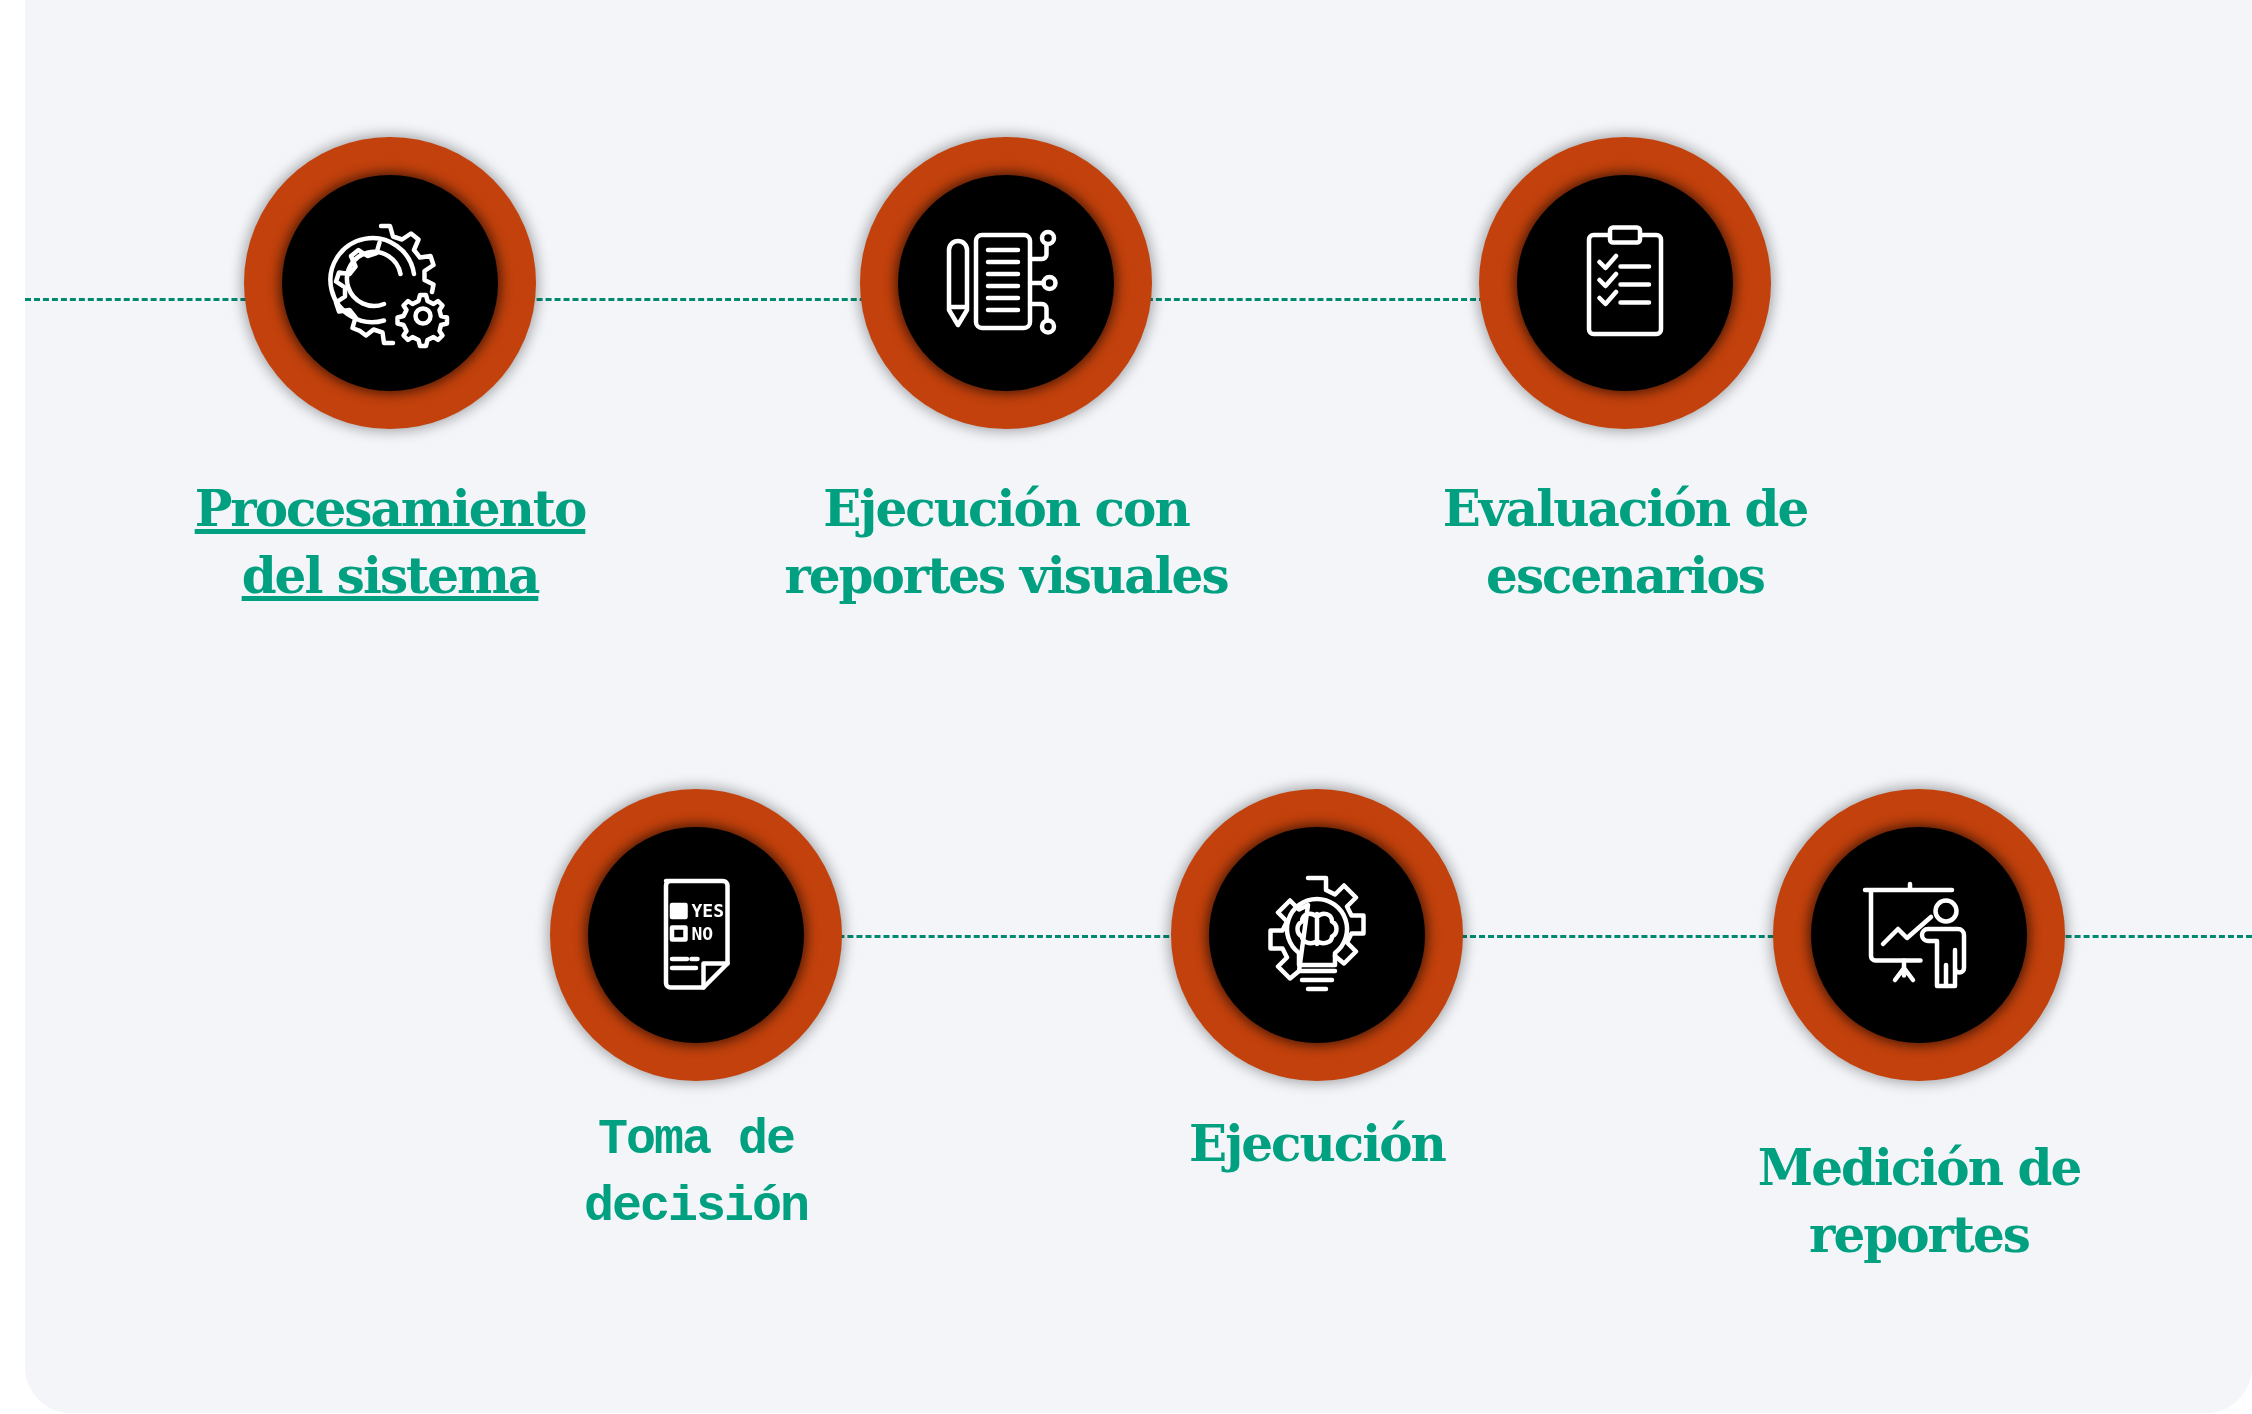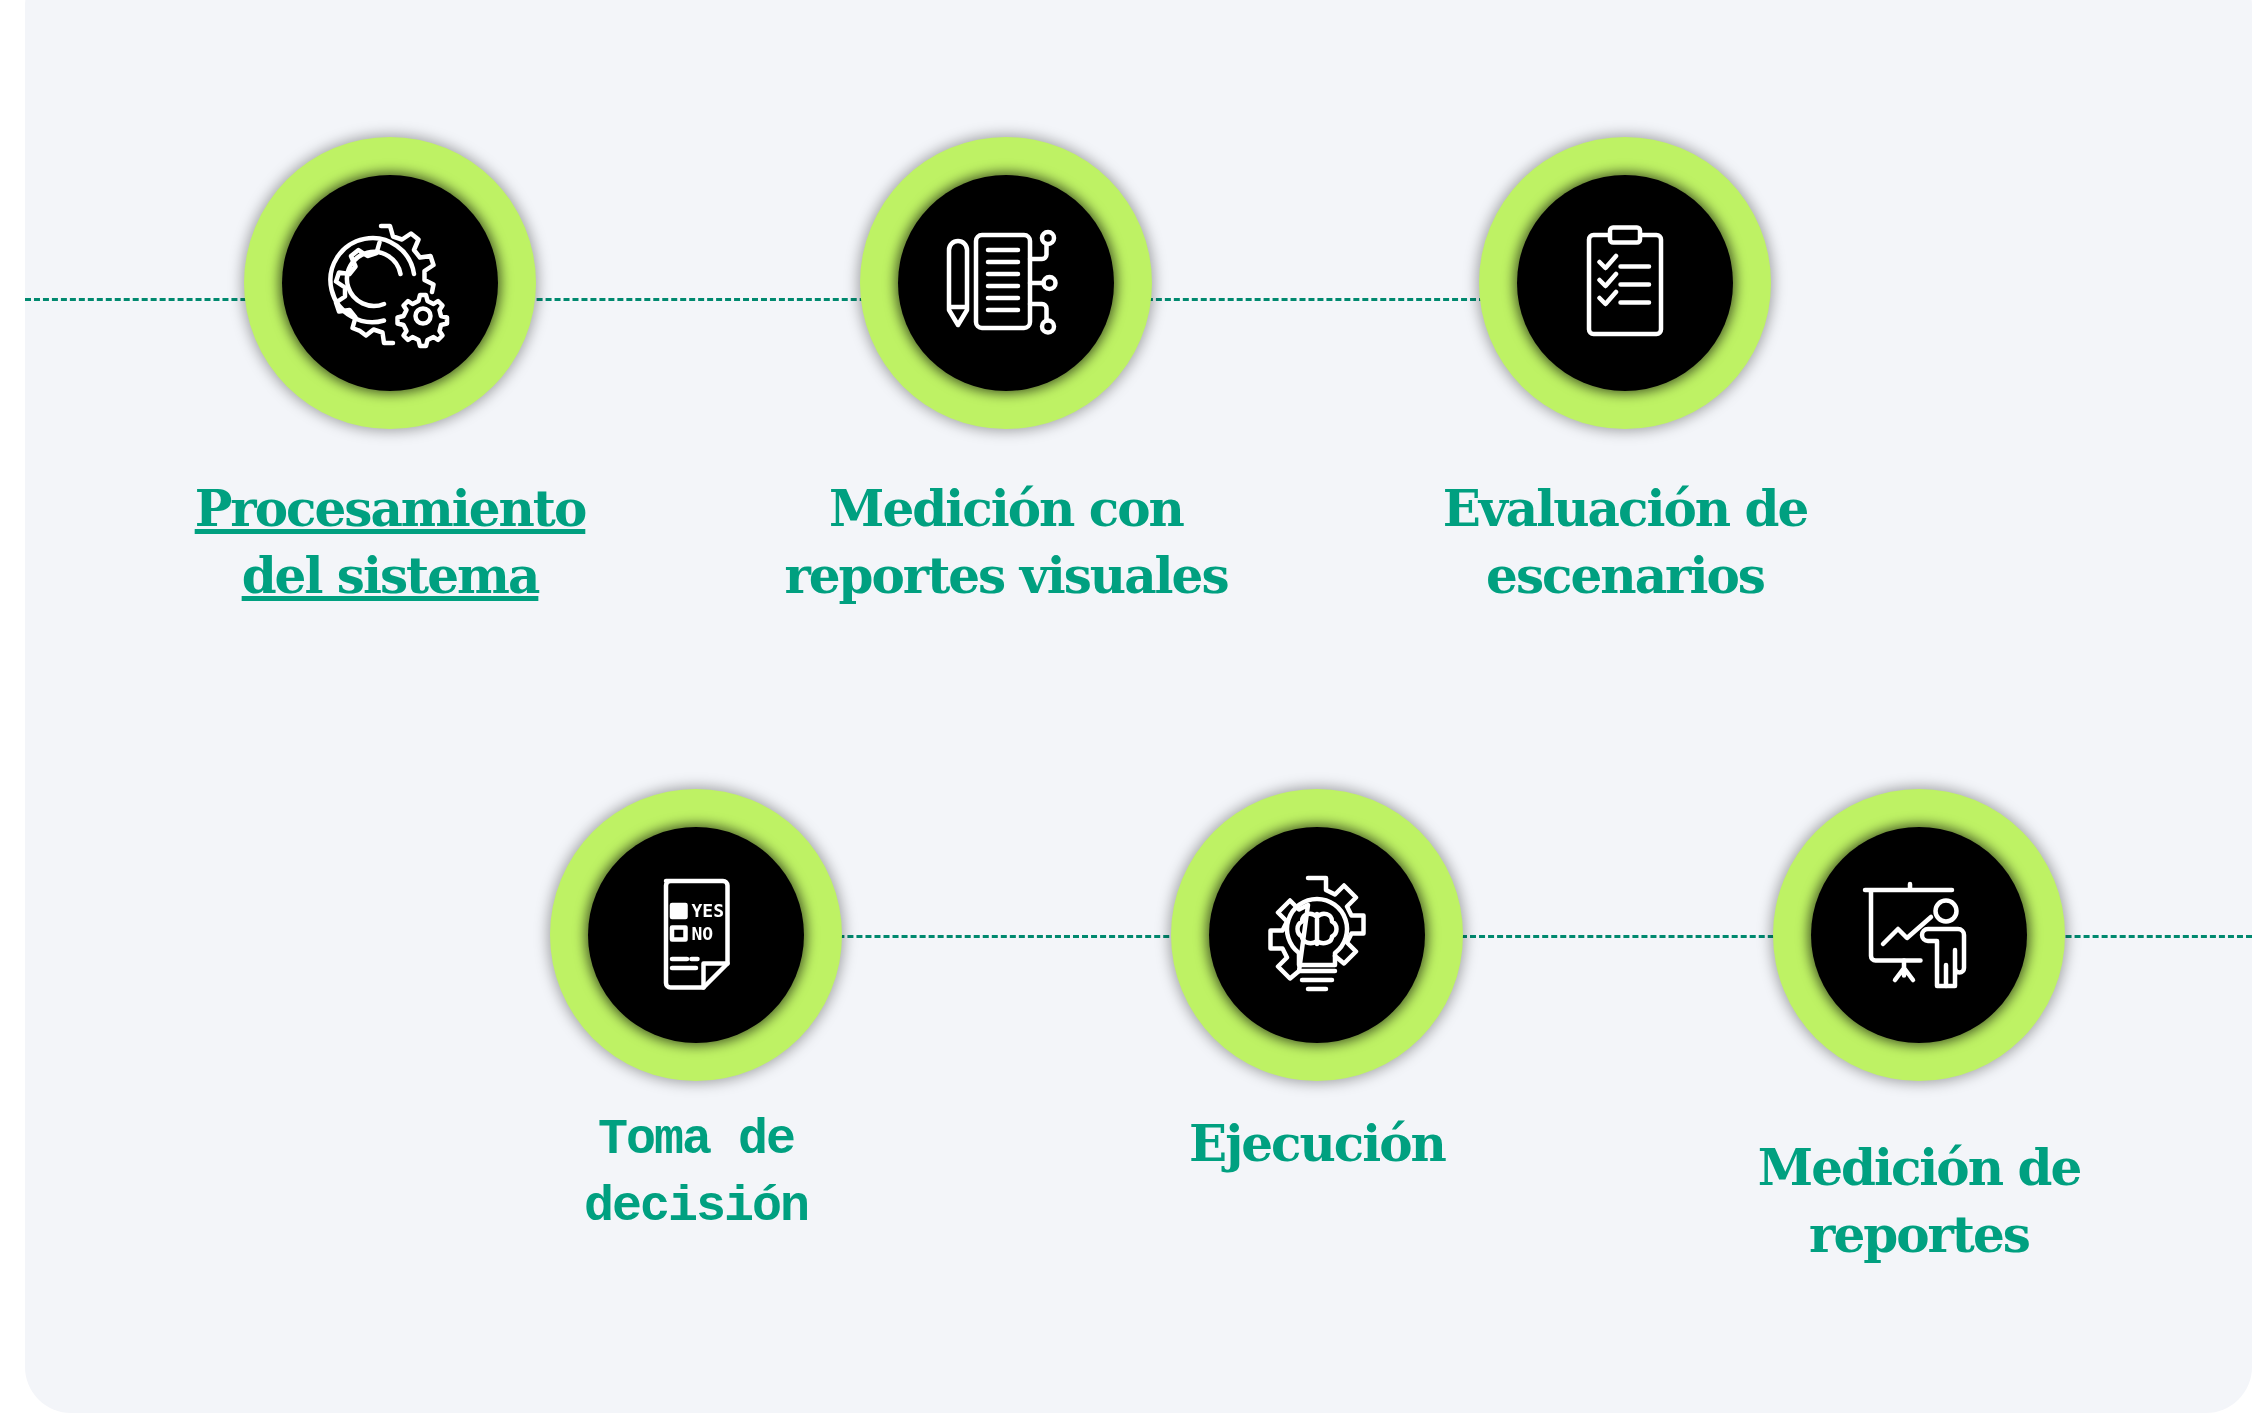--- a/index.html
+++ b/index.html
@@ -1,19 +1,19 @@
 <!DOCTYPE html>
 <html><head>
 <meta charset="utf-8">
 <style>
   html, body { margin:0; padding:0; background:#ffffff; }
   body { width:2252px; height:1414px; position:relative; overflow:hidden; font-family:"DejaVu Serif", serif; }
   .card { position:absolute; left:25px; top:-40px; width:2227px; height:1453px; background:#f3f5f9; border-radius:46px; overflow:hidden; }
   .dash { position:absolute; height:0; border-top:3px dashed #00896f; }
-  .node { position:absolute; width:292px; height:292px; border-radius:50%; background:#bef264;
+  .node { position:absolute; width:292px; height:292px; border-radius:50%; background:#c2410c;
           box-shadow:0 0 14px 2px rgba(0,0,0,0.35);text-decoration:underline; }
   .node .inner { position:absolute; left:38px; top:38px; width:216px; height:216px; border-radius:50%; background:#000;
           box-shadow:0 0 12px 3px rgba(0,0,0,0.6); display:flex; align-items:center; justify-content:center; }
   .node svg { width:150px; height:150px; }
   .label { position:absolute; width:560px; text-align:center; color:#00a080; font-family:"DejaVu Serif", serif;
            font-weight:bold; font-size:50px; line-height:67px; letter-spacing:-2px; }
 </style>
 </head>
 <body>
 
@@ -45,21 +45,21 @@
         <rect x="30" y="18" width="36" height="62" rx="4"></rect>
         <path d="M38 28 h20 M38 36 h20 M38 44 h20 M38 52 h20 M38 60 h20 M38 68 h20"></path>
         <path d="M66 34 h8 a3 3 0 0 0 3-3 v-7 M66 50 h9 M66 64 h8 a3 3 0 0 1 3 3 v8"></path>
         <circle cx="78" cy="20" r="4"></circle>
           <circle cx="79" cy="50" r="4"></circle>
           <circle cx="78" cy="79" r="4"></circle>
       </svg>
     </div>
   </div>
   <div class="label" style="left:701px; top:515px;">
-    <div>Medición con</div>
+    <div>Ejecución con</div>
     <div>reportes visuales</div>
   </div>
 
   <div class="node" style="left:1454px; top:177px;">
     <div class="inner">
       <svg viewBox="0 0 100 100" fill="none" stroke="#fff" stroke-width="3" stroke-linecap="round" stroke-linejoin="round">
         <rect x="26" y="18" width="48" height="66" rx="3"></rect>
         <rect x="40" y="13" width="20" height="10" rx="2" fill="#000"></rect>
         <path d="M33 36 l4 4 l7-8 M33 48 l4 4 l7-8 M33 60 l4 4 l7-8"></path>
         <path d="M47 39 h19 M47 51 h19 M47 63 h19"></path>

